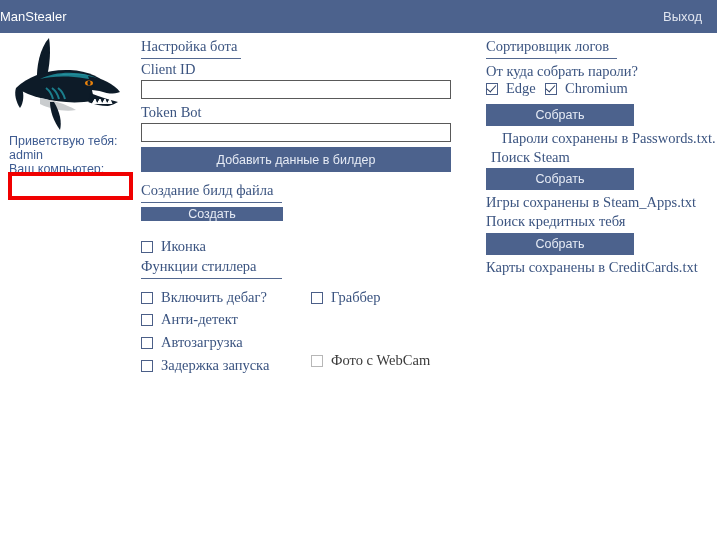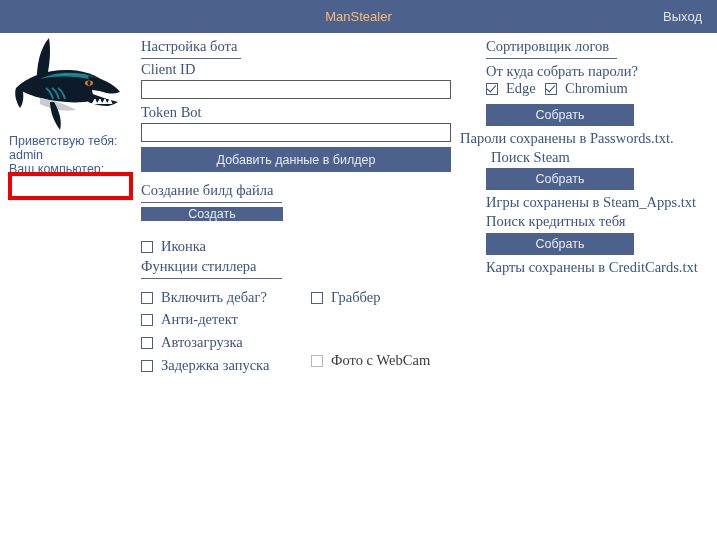--- a/index.html
+++ b/index.html
@@ -22,22 +22,21 @@
     position: absolute;
     left: 0; top: 0;
     width: 717px; height: 33px;
     background: #4c628d;
   }
   .titlebar-title {
     position: absolute;
     left: 0; top: 0;
     width: 717px;
     line-height: 33px;
-    text-align: center;
-    color: #fdba74;
+    color: #ffffff;
     font-family: "Liberation Sans", sans-serif;
     font-size: 13px;
   }
   .titlebar-exit {
     position: absolute;
     right: 15px; top: 0;
     line-height: 33px;
     color: #dfe4ef;
     font-family: "Liberation Sans", sans-serif;
     font-size: 13px;
@@ -292,21 +291,21 @@
     <span class="cbox checked"></span>
     <span class="cblabel">Edge</span>
   </div>
   <div class="cbrow" style="left:545px; top:80px;">
     <span class="cbox checked"></span>
     <span class="cblabel">Chromium</span>
   </div>
 
   <button class="btn" style="left:486px; top:104px; width:148px; height:22px;">Собрать</button>
 
-  <div class="info-text" style="left:460px; top:130px;text-align:center;">Пароли сохранены в Passwords.txt.</div>
+  <div class="info-text" style="left:502px; top:130px;text-align:center;">Пароли сохранены в Passwords.txt.</div>
 
   <div class="info-text" style="left:491px; top:149px;">Поиск Steam</div>
 
   <button class="btn" style="left:486px; top:168px; width:148px; height:22px;">Собрать</button>
 
   <div class="info-text" style="left:486px; top:194px;">Игры сохранены в Steam_Apps.txt</div>
 
   <div class="info-text" style="left:486px; top:213px;">Поиск кредитных тебя</div>
 
   <button class="btn" style="left:486px; top:233px; width:148px; height:22px;">Собрать</button>

